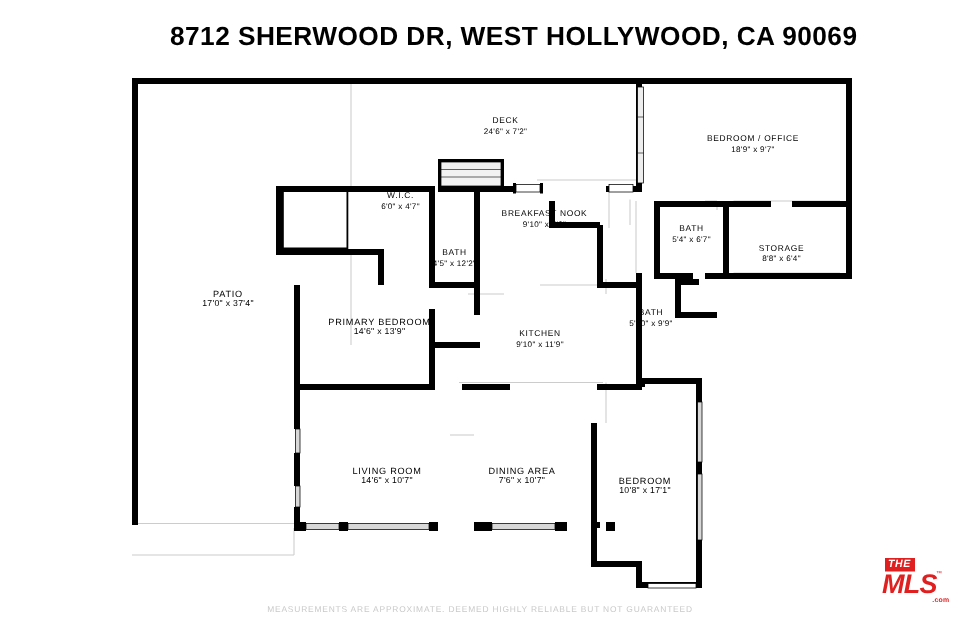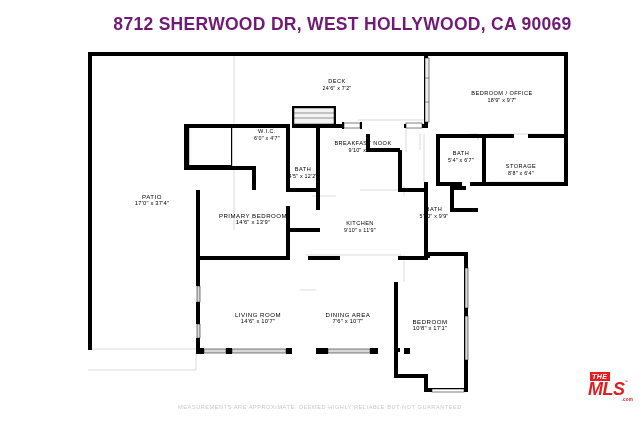--- a/index.html
+++ b/index.html
@@ -27,21 +27,21 @@
     left: 0;
     top: 14px;
     width: 640px;
     text-align: center;
   }
   #title-text {
     font-family: "Liberation Sans", sans-serif;
     font-size: 17.5px;
     font-weight: bold;
     letter-spacing: 0.3px;
-    color: #701a75;
+    color: #000000;
     white-space: nowrap;
     padding-left: 45px;
   }
   
   #plan-svg {
     position: absolute;
     left: 0;
     top: 0;
     width: 640px;
     height: 427px;

